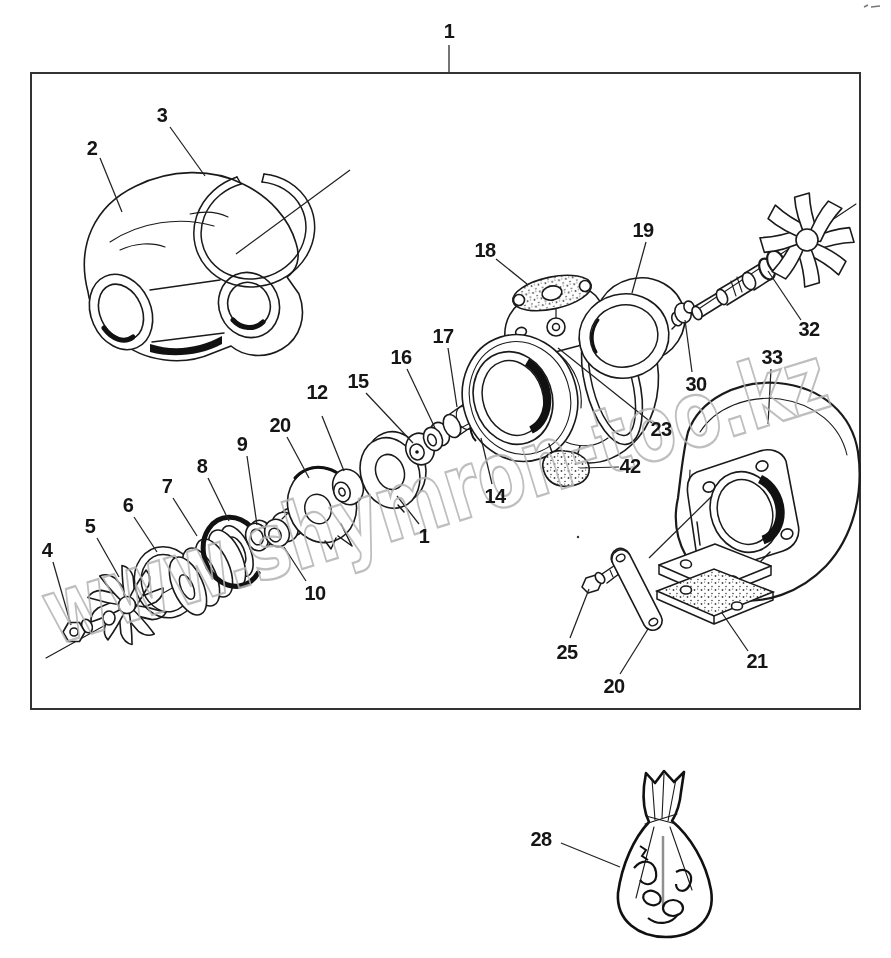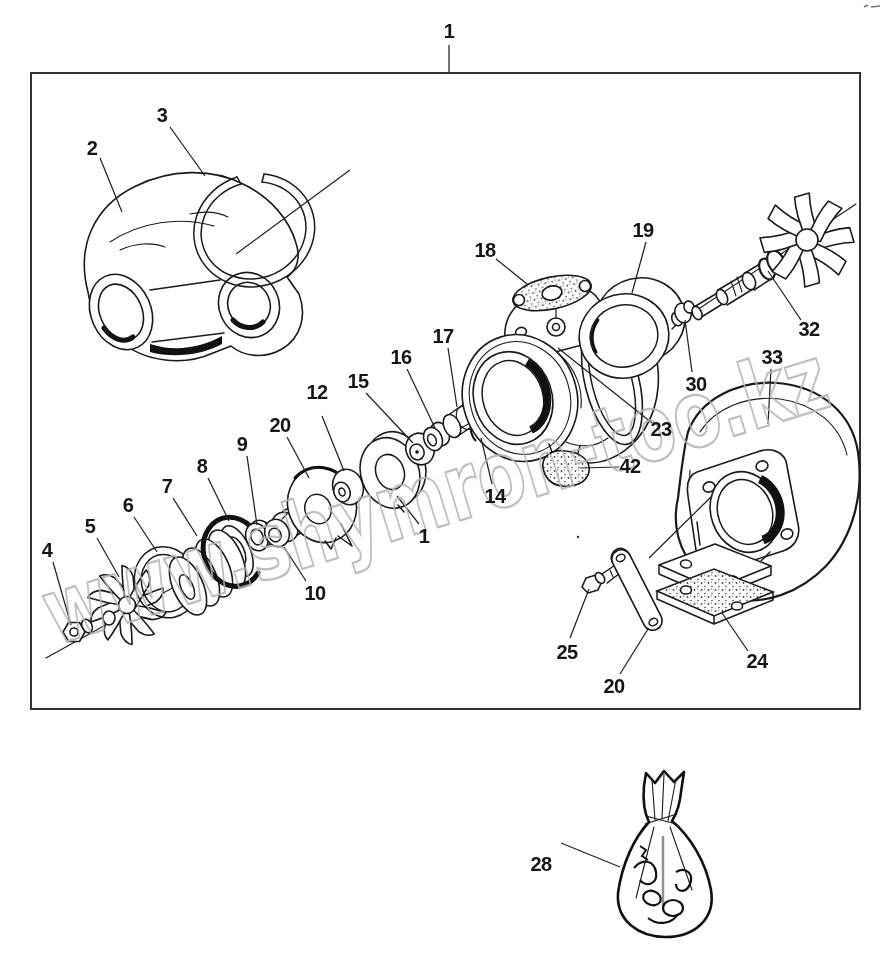--- a/index.html
+++ b/index.html
@@ -352,15 +352,15 @@
 <div class="plabel" style="left:443px;top:336px">17</div>
 <div class="plabel" style="left:485px;top:250px">18</div>
 <div class="plabel" style="left:643px;top:230px">19</div>
 <div class="plabel" style="left:696px;top:384px">30</div>
 <div class="plabel" style="left:809px;top:329px">32</div>
 <div class="plabel" style="left:772px;top:357px">33</div>
 <div class="plabel" style="left:661px;top:429px">23</div>
 <div class="plabel" style="left:630px;top:466px">42</div>
 <div class="plabel" style="left:567px;top:652px">25</div>
 <div class="plabel" style="left:614px;top:686px">20</div>
-<div class="plabel" style="left:757px;top:661px">24</div>
-<div class="plabel" style="left:541px;top:864px">28</div>
+<div class="plabel" style="left:757px;top:661px">21</div>
+<div class="plabel" style="left:541px;top:839px">28</div>
 </div>
 
 </body></html>

